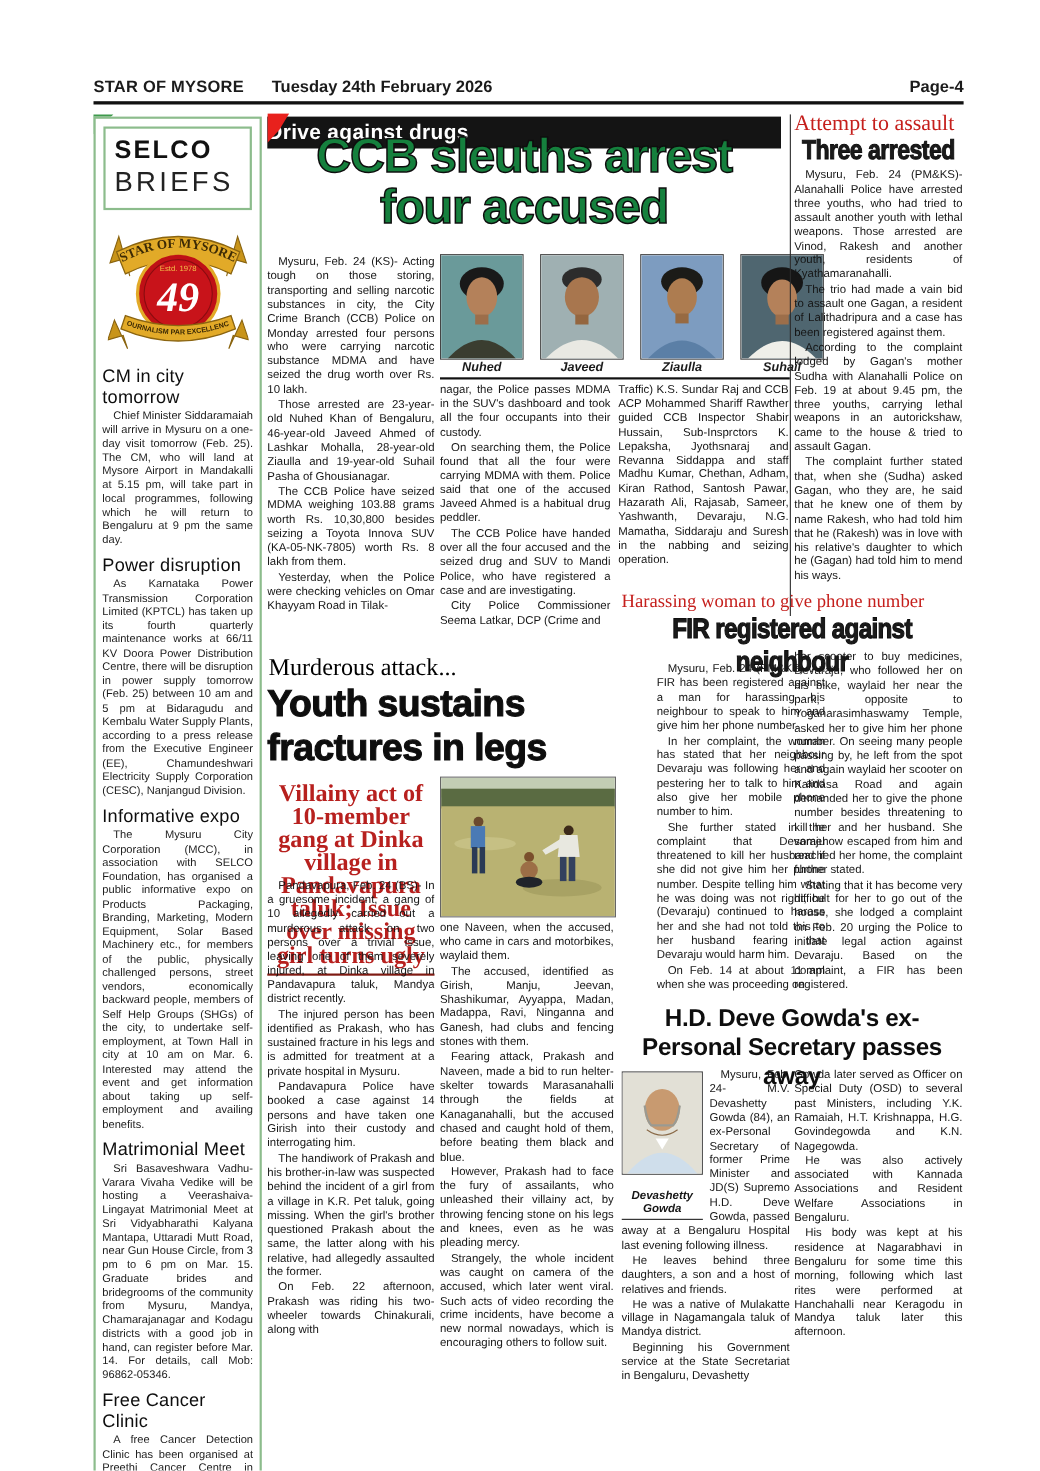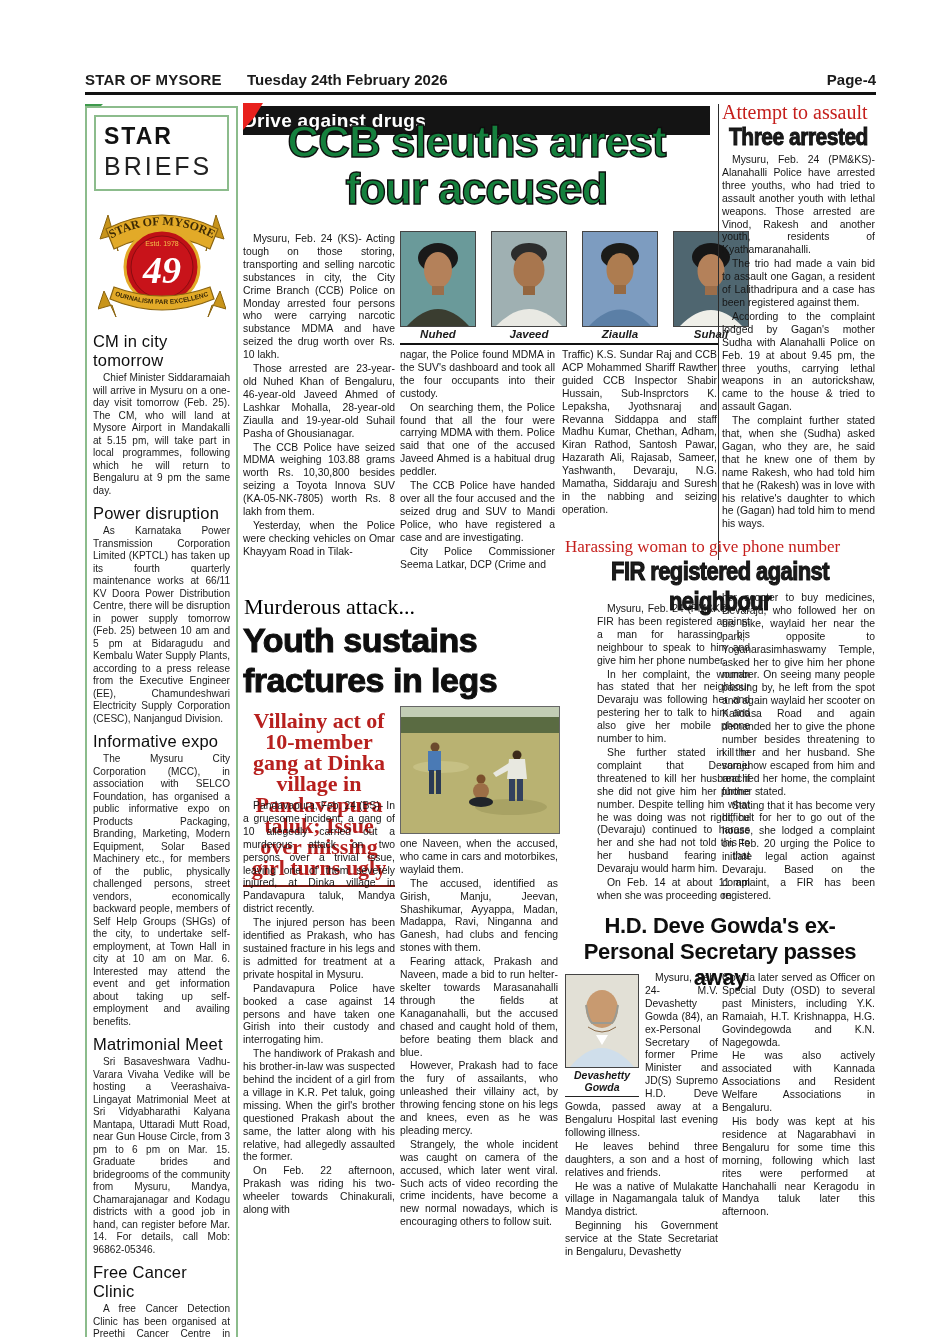--- a/index.html
+++ b/index.html
@@ -66,21 +66,21 @@
 <div id="page">
 
   <div class="mast">STAR OF MYSORE</div>
   <div class="hdate">Tuesday 24th February 2026</div>
   <div class="hpage">Page-4</div>
   <div class="hrule"></div>
 
   <div class="corner-green"></div>
   <div class="sidebar">
     <div class="nb-box">
-      <div class="nb-news">STAR</div>
+      <div class="nb-news">SELCO</div>
       <div class="nb-briefs">BRIEFS</div>
     </div>
     <div class="logo-wrap">
       <svg width="128" height="122" viewBox="0 0 128 122">
         <path d="M10,16 L2,40 L16,36 L20,52 Z" fill="#c8941a" stroke="#8a6410" stroke-width="1"></path>
         <path d="M118,16 L126,40 L112,36 L108,52 Z" fill="#c8941a" stroke="#8a6410" stroke-width="1"></path>
         <path d="M8,30 Q64,2 120,30 L112,50 Q64,26 16,50 Z" fill="#e2aa28" stroke="#8a6410" stroke-width="1.2"></path>
         <path id="arcTop" d="M16,38 Q64,14 112,38" fill="none"></path>
         <text font-family="Liberation Serif,serif" font-size="12" font-weight="bold" fill="#3c2a05"><textPath href="#arcTop" startOffset="50%" text-anchor="middle">STAR OF MYSORE</textPath></text>
         <path d="M6,92 L0,110 L14,106 L18,118 Z" fill="#c8941a" stroke="#8a6410" stroke-width="1"></path>
@@ -168,21 +168,21 @@
             <ellipse cx="37" cy="39" rx="13.5" ry="17" fill="#b4815a"></ellipse>
             <rect x="31" y="54" width="12" height="9" fill="#9c6e4a"></rect>
             <path d="M6,94 Q37,62 68,94 Z" fill="#efefe9"></path>
           </svg>
         <div class="mugcap">Suhail</div>
       </div>
     </div>
   </div>
 
   <div class="col cont" style="left:400px;top:349px;width:155px;height:243px;">
-      <p>nagar, the Police found MDMA in the SUV's dashboard and took all the four occupants into their custody.</p>
+      <p>nagar, the Police passes MDMA in the SUV's dashboard and took all the four occupants into their custody.</p>
       <p>On searching them, the Police found that all the four were carrying MDMA with them. Police said that one of the accused Javeed Ahmed is a habitual drug peddler.</p>
       <p>The CCB Police have handed over all the four accused and the seized drug and SUV to Mandi Police, who have registered a case and are investigating.</p>
       <p>City Police Commissioner Seema Latkar, DCP (Crime and</p>
     </div>
   <div class="col cont" style="left:562px;top:349px;width:155px;height:176px;">
       <p>Traffic) K.S. Sundar Raj and CCB ACP Mohammed Shariff Rawther guided CCB Inspector Shabir Hussain, Sub-Insprctors K. Lepaksha, Jyothsnaraj and Revanna Siddappa and staff Madhu Kumar, Chethan, Adham, Kiran Rathod, Santosh Pawar, Hazarath Ali, Rajasab, Sameer, Yashwanth, Devaraju, N.G. Mamatha, Siddaraju and Suresh in the nabbing and seizing operation.</p>
     </div>
 
   <div class="vrule"></div>
   <div class="kicker-red ta-kicker">Attempt to assault</div>
@@ -251,21 +251,21 @@
   <div class="col" style="left:565px;top:972px;width:153px;height:350px;">
     <span class="ob-photo">
       <svg width="72" height="92" viewBox="0 0 72 92">
         <rect width="72" height="92" fill="#e2e0d6"></rect>
         <ellipse cx="36" cy="34" rx="16" ry="19" fill="#c89a70"></ellipse>
         <path d="M20,30 Q22,44 26,48 L46,48 Q50,44 52,30" fill="none" stroke="#9a9a92" stroke-width="2"></path>
         <path d="M22,52 Q36,62 50,52" fill="none" stroke="#8a6a48" stroke-width="1"></path>
         <path d="M4,92 Q36,54 68,92 Z" fill="#cfdeeb"></path>
         <path d="M30,60 L36,70 L42,60" fill="#ffffff"></path>
       </svg>
-      <span class="ob-cap" style="display:block;">Devashetty Gowda</span>
+      <span class="ob-cap" style="display:block;margin-top:12px;">Devashetty Gowda</span>
     </span>
     <span><p>Mysuru, Feb. 24- M.V. Devashetty Gowda (84), an ex-Personal Secretary of former Prime Minister and JD(S) Supremo H.D. Deve Gowda, passed away at a Bengaluru Hospital last evening following illness.</p><p>He leaves behind three daughters, a son and a host of relatives and friends.</p><p>He was a native of Mulakatte village in Nagamangala taluk of Mandya district.</p><p>Beginning his Government service at the State Secretariat in Bengaluru, Devashetty</p></span>
   </div>
   <div class="col cont" style="left:722px;top:972px;width:153px;height:350px;">
       <p>Gowda later served as Officer on Special Duty (OSD) to several past Ministers, including Y.K. Ramaiah, H.T. Krishnappa, H.G. Govindegowda and K.N. Nagegowda.</p>
       <p>He was also actively associated with Kannada Associations and Resident Welfare Associations in Bengaluru.</p>
       <p>His body was kept at his residence at Nagarabhavi in Bengaluru for some time this morning, following which last rites were performed at Hanchahalli near Keragodu in Mandya taluk later this afternoon.</p>
     </div>
 
 </div>

